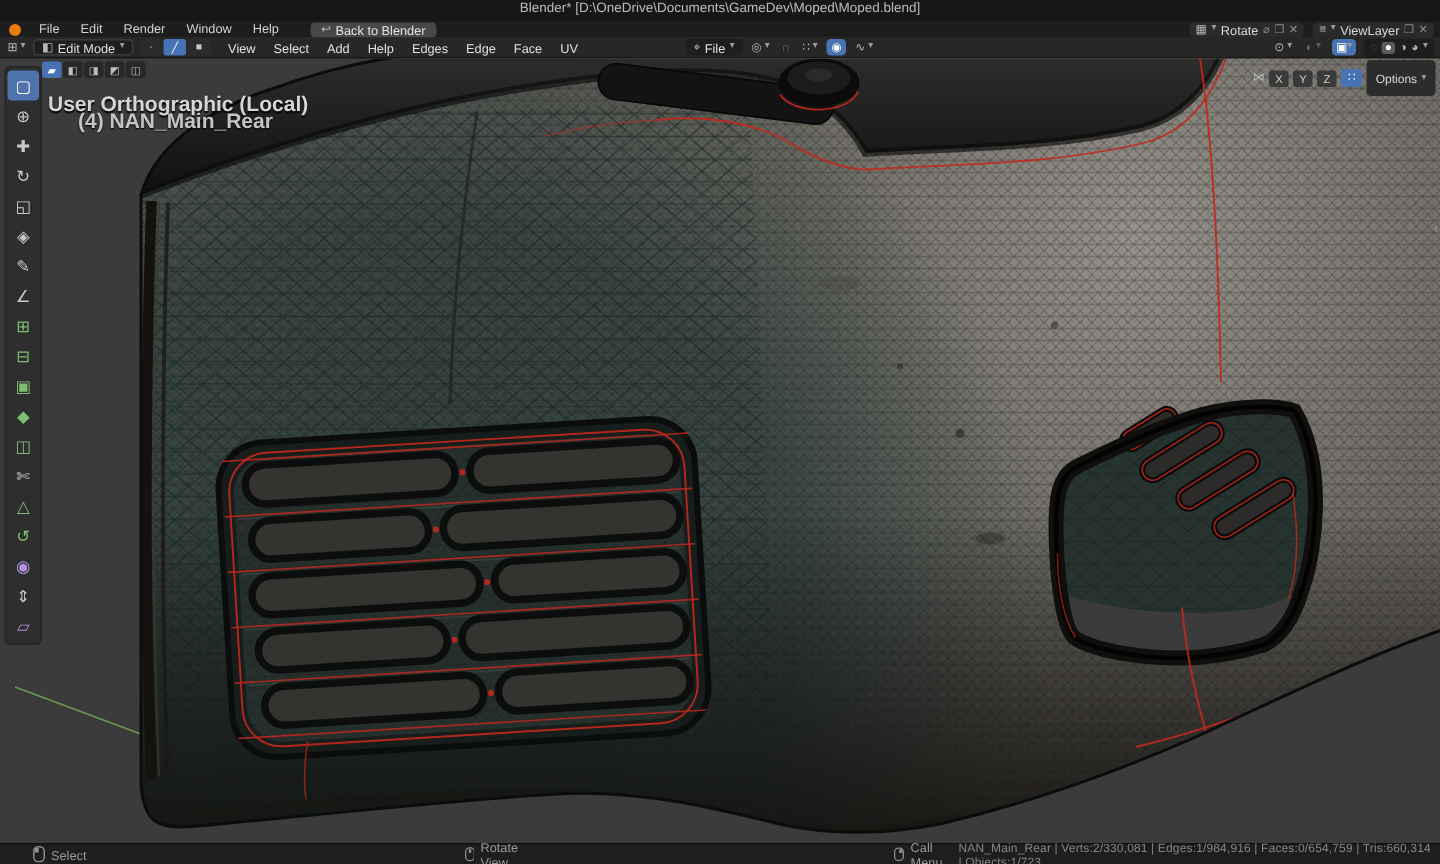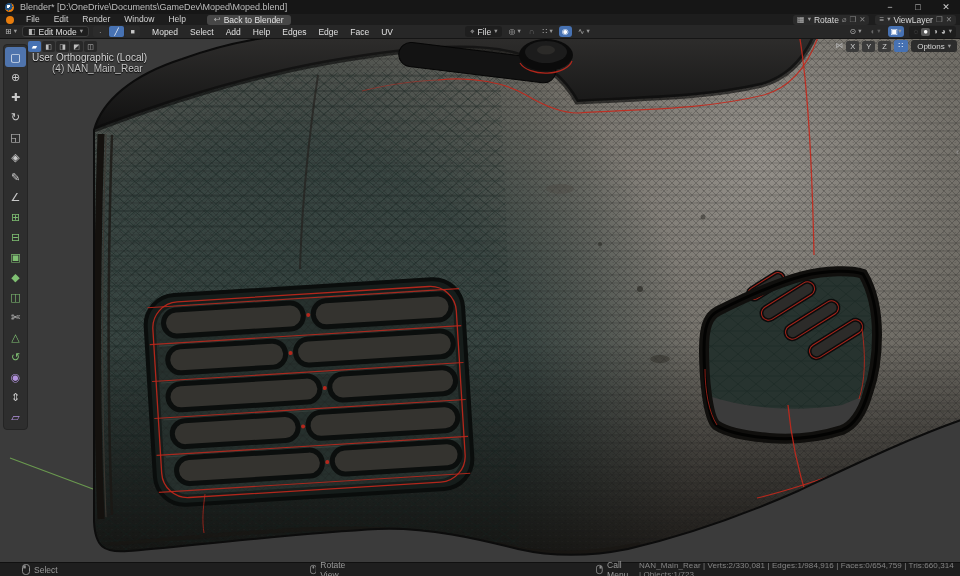--- a/index.html
+++ b/index.html
@@ -2,21 +2,21 @@
 <html><head>
 <meta charset="utf-8">
 <style>
   * { margin:0; padding:0; box-sizing:border-box; }
   html,body { width:960px; height:576px; overflow:hidden; background:#3b3b3b;
     font-family:"Liberation Sans","DejaVu Sans",sans-serif; -webkit-user-select:none; user-select:none; }
   .app { position:relative; width:960px; height:576px; background:#3b3b3b; }
 
   
   .titlebar { position:absolute; top:0; left:0; right:0; height:14px; background:#161616;
-    display:flex; align-items:center; color:#bdbdbd; font-size:9px; }
+    display:flex; align-items:center; color:#bdbdbd; font-size:9px;flex-direction:column; }
   .blender-logo { width:9px; height:9px; margin:0 6px 0 5px; border-radius:50%;
     background:radial-gradient(circle at 38% 38%, #fff 0 18%, #265787 19% 52%, #e87d0d 53%); }
   .win-controls { margin-left:auto; display:flex; }
   .win-btn { width:28px; text-align:center; color:#cfcfcf; font-size:9px; line-height:14px; }
 
   
   .menubar { position:absolute; top:14px; left:0; right:0; height:11px; background:#1d1d1d;
     display:flex; align-items:center; font-size:8.5px; color:#d2d2d2; }
   .app-icon { width:8px; height:8px; border-radius:50%; background:#e87d0d; margin:0 5px 0 6px; }
   .menu-item { padding:0 7px; line-height:11px; }
@@ -49,35 +49,35 @@
   .blue-on .glyph { color:#fff; }
   .dim-ic { opacity:.45; }
   .right-group { margin-left:auto; display:flex; align-items:center; gap:5px; margin-right:4px; }
   .shade-pill { display:flex; align-items:center; gap:3px; background:#1d1d1d; border-radius:3px;
     height:12px; padding:0 4px; }
   .shade-pill .act { background:#5a5a5a; border-radius:2px; padding:0 2px; color:#fff; }
 
   
   .viewport { position:absolute; top:39px; left:0; width:960px; height:523px; background:#3b3b3b; overflow:hidden; }
   .viewport svg { display:block; }
-  .vp-text { position:absolute; left:32px; top:13px; font-size:10px; color:#d6d6d6;
-    text-shadow:0 1px 1px #000; line-height:11px; }
+  .vp-text { position:absolute; left:32px; top:25px; font-size:14px; color:#d6d6d6;
+    text-shadow:0 1px 1px #000; line-height:11px;font-weight:bold; }
   .vp-text .l2 { color:#c4c4c4;margin-left:20px; }
   .ts-left { position:absolute; left:28px; top:2px; display:flex; gap:1px; }
   .ts-left span { width:13px; height:11px; background:#282828; border-radius:2px; display:flex;
     align-items:center; justify-content:center; font-size:7px; color:#bdbdbd; }
   .ts-left span.on { background:#4772b3; color:#fff; }
   .ts-right { position:absolute; right:3px; top:1px; display:flex; align-items:center; gap:3px;
     font-size:8px; color:#cfcfcf; }
   .axis-btn { width:13px; height:11px; background:#3a3a3a; border-radius:2px; text-align:center;
     line-height:11px; font-size:7.5px; color:#d0d0d0; }
   .snap-blue { width:14px; height:12px; background:#4772b3; border-radius:2px; color:#fff;
     text-align:center; line-height:12px; font-size:8px; }
   .options-btn { background:#2c2c2c; border-radius:3px; height:12px; display:flex; align-items:center;
-    gap:3px; padding:0 6px; color:#d8d8d8; font-size:8px; }
+    gap:3px; padding:12px 6px; color:#d8d8d8; font-size:8px; }
   .panel-arrow { position:absolute; right:1px; top:108px; color:#9a9a9a; font-size:9px; }
 
   
   .toolbar { position:absolute; left:3px; top:5px; width:25px; background:#2d2d2dee;
     border:1px solid #242424; border-radius:4px; padding:2px 0; display:flex; flex-direction:column;
     align-items:center; gap:0; }
   .tbtn { width:21px; height:20px; display:flex; align-items:center; justify-content:center;
     border-radius:3px; font-size:11px; color:#c9c9c9; }
   .tbtn.act { background:#4f74ad; color:#fff; }
   .tbtn.g { color:#7fbf72; }
@@ -143,21 +143,21 @@
     <span class="mode-dd">
       <span class="glyph">◧</span>
       <span>Edit Mode</span>
       <span class="dd">▾</span>
     </span>
     <span class="selmode">
       <span>∙</span>
       <span class="on">╱</span>
       <span>■</span>
     </span>
-    <span class="th-menu">Moped</span>
+    <span class="th-menu">View</span>
     <span class="th-menu">Select</span>
     <span class="th-menu">Add</span>
     <span class="th-menu">Help</span>
     <span class="th-menu">Edges</span>
     <span class="th-menu">Edge</span>
     <span class="th-menu">Face</span>
     <span class="th-menu">UV</span>
 
     <span class="mid-group">
       <span class="pill">

